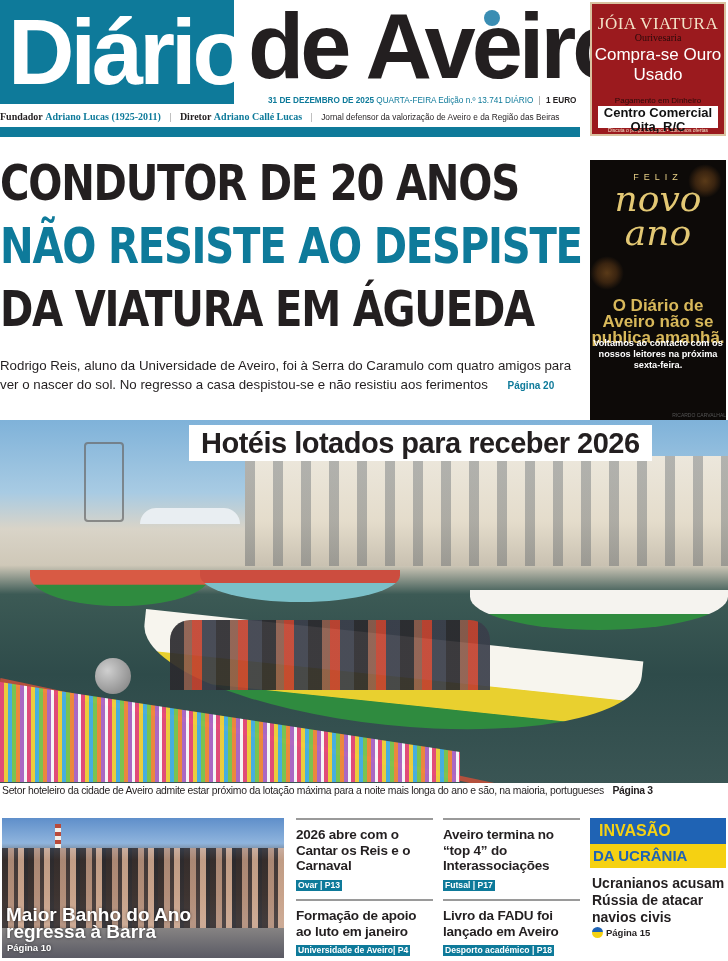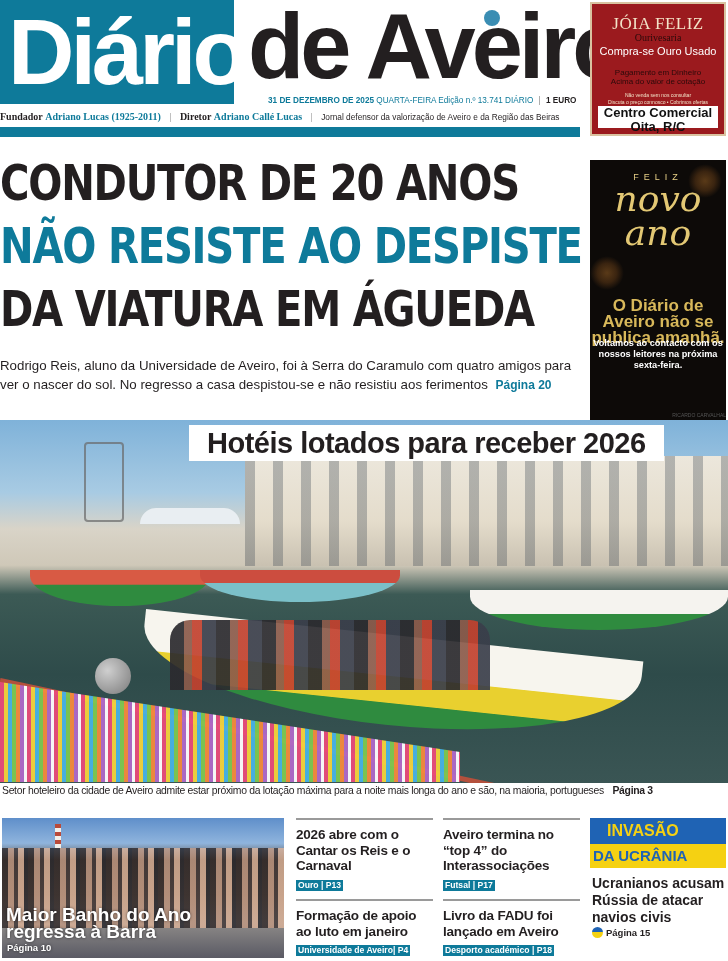--- a/index.html
+++ b/index.html
@@ -40,21 +40,21 @@
   .credits .motto { font-family: "Liberation Sans", sans-serif; font-size: 8.3px; color: #231f20; }
   .mast-bar { position: absolute; left: 0; top: 127px; width: 580px; height: 10px; background: #0e7a9a; }
 
   
   .ad-joia {
     position: absolute; left: 590px; top: 2px; width: 136px; height: 134px;
     background: #9b1a1e; border: 2px solid #d9c2a0; text-align: center; color: #f3e3c8;
   }
   .joia-title { font-family: "Liberation Serif", serif; font-size: 17px; margin-top: 10px; letter-spacing: 0.5px; }
   .joia-sub { font-family: "Liberation Serif", serif; font-size: 10px; color: #2a0a0a; margin-top: -2px; }
-  .joia-buy { font-size: 11px; color: #fff; margin-top: 2px; }
+  .joia-buy { font-size: 17px; color: #fff; margin-top: 2px; }
   .joia-pay { font-size: 8px; color: #2a0a0a; margin-top: 11px; line-height: 9px; }
   .joia-small { font-size: 5px; color: #f3e3c8; margin-top: 6px; line-height: 7px; }
   .joia-addr {
     position: absolute; left: 6px; right: 6px; bottom: 6px; height: 22px;
     background: #fff; color: #111; font-size: 13px; font-weight: bold; line-height: 14px;
   }
 
   
   .headline {
     position: absolute; left: 0; top: 152px; width: 585px;
@@ -62,21 +62,21 @@
     font-size: 49px; line-height: 63px; letter-spacing: -1.5px;
     transform: scaleX(0.82); transform-origin: left top; width: 720px;
   }
   .headline .l1 { color: #231f20; }
   .headline .l2 { color: #0e7a9a; }
   .headline .l3 { color: #231f20; }
   .lede {
     position: absolute; left: 0; top: 356px; width: 585px;
     font-size: 13.3px; line-height: 19px; color: #231f20;
   }
-  .lede .page { color: #0e7a9a; font-weight: bold; font-size: 12px; margin-left: 4px; }
+  .lede .page { color: #0e7a9a; font-weight: bold; font-size: 10px; margin-left: 16px; }
 
   
   .ad-ano {
     position: absolute; left: 590px; top: 160px; width: 136px; height: 304px;
     background: #0d0a08; text-align: center; color: #e8d087;
   }
   .ano-feliz { font-size: 9px; letter-spacing: 5px; margin-top: 12px; }
   .ano-word {
     font-family: "DejaVu Serif", serif; font-style: italic; font-size: 36px; line-height: 34px;
     color: #e3c874;
@@ -110,21 +110,21 @@
   .ph-boat.b3 { left: 200px; top: 150px; width: 200px; height: 32px; background: linear-gradient(180deg, #cc4d3f 0 40%, #7bc0c9 41% 100%); }
   .ph-boat.b4 { left: 470px; top: 170px; width: 258px; height: 40px; background: linear-gradient(180deg, #f5f3ef 0 60%, #2f8b3f 61% 100%); }
   .ph-crowd { position: absolute; left: 170px; top: 200px; width: 320px; height: 70px;
     background: repeating-linear-gradient(90deg, #2b2a2e 0 14px, #8b5a4a 14px 22px, #c2412e 22px 32px, #3a3e4a 32px 46px); border-radius: 20px 20px 0 0; opacity: .92; }
   .ph-rail { position: absolute; left: 0; top: 258px; width: 560px; height: 5px; background: #b4503c; transform: rotate(12deg); transform-origin: left; }
   .ph-ribbons { position: absolute; left: 0; top: 262px; width: 460px; height: 100px;
     background: repeating-linear-gradient(90deg, #e94b7a 0 4px, #f4d33b 4px 8px, #47b3e6 8px 12px, #7ec850 12px 16px, #f58a3c 16px 20px, #b069c9 20px 24px, #ffffff 24px 27px);
     clip-path: polygon(0 0, 100% 70%, 100% 100%, 0 100%); opacity: .95; }
   .ph-ball { position: absolute; left: 95px; top: 238px; width: 36px; height: 36px; border-radius: 50%; background: radial-gradient(circle at 35% 35%, #cfcfcf, #7a7a7a); }
   .photo-title {
-    position: absolute; left: 189px; top: 425px; height: 36px; padding: 0 18px;
+    position: absolute; left: 189px; top: 425px; height: 36px; padding: 0 12px;
     background: #fff; font-size: 29px; font-weight: bold; line-height: 36px; color: #231f20; white-space: nowrap;
     letter-spacing: -0.5px;
   }
   .photo-caption {
     position: absolute; left: 2px; top: 784px; width: 726px;
     font-size: 10.4px; line-height: 14px; white-space: nowrap; letter-spacing: -0.3px;
   }
   .photo-caption .page { font-weight: bold; margin-left: 6px; }
 
   
@@ -140,21 +140,21 @@
     color: #fff; text-shadow: 0 0 3px rgba(0,0,0,.6); width: 200px;
   }
   .banho-page { position: absolute; left: 7px; top: 942px; font-size: 9.5px; font-weight: bold; color: #fff; text-shadow: 0 0 3px rgba(0,0,0,.6); }
 
   .brief { position: absolute; width: 137px; }
   .brief .rule { height: 2px; background: #9a9a9a; margin-bottom: 7px; }
   .brief .title { font-size: 13.5px; font-weight: bold; line-height: 15.5px; color: #231f20; letter-spacing: -0.2px; }
   .brief .tag { display: inline-block; background: #0e7a9a; color: #fff; font-size: 8.6px; font-weight: bold; padding: 0 2px; line-height: 11px; margin-top: 1px; white-space: nowrap; }
 
   .ucr { position: absolute; left: 590px; top: 818px; width: 136px; }
-  .ucr .band1 { height: 26px; background: #1f63b4; color: #f5d112; font-size: 16px; font-weight: bold; line-height: 26px; padding-left: 17px; }
+  .ucr .band1 { height: 26px; background: #1f63b4; color: #f5d112; font-size: 16px; font-weight: bold; line-height: 26px; padding-left: 9px; }
   .ucr .band2 { height: 24px; background: #f5d112; color: #1f63b4; font-size: 15px; font-weight: bold; line-height: 24px; padding-left: 3px; }
   .ucr .title { font-size: 14px; font-weight: bold; line-height: 17px; margin-top: 7px; padding-left: 2px; color: #231f20; }
   .ucr .page { font-size: 9.5px; font-weight: bold; padding-left: 2px; margin-top: 1px; display: flex; align-items: center; gap: 3px; }
   .ucr .flag { display: inline-block; width: 11px; height: 11px; border-radius: 50%; background: linear-gradient(180deg, #1f63b4 50%, #f5d112 50%); }
 </style>
 </head>
 <body>
 
 <div class="logo-box"><span>Diário</span></div>
 <div class="logo-rest">de Aveiro</div>
@@ -174,21 +174,21 @@
   <span class="name">Adriano Lucas (1925-2011)</span>
   <span class="pipe">|</span>
   <b>Diretor</b>
   <span class="name">Adriano Callé Lucas</span>
   <span class="pipe">|</span>
   <span class="motto">Jornal defensor da valorização de Aveiro e da Região das Beiras</span>
 </div>
 <div class="mast-bar"></div>
 
 <div class="ad-joia">
-  <div class="joia-title">JÓIA FELIZ</div>
+  <div class="joia-title">JÓIA VIATURA</div>
   <div class="joia-sub">Ourivesaria</div>
   <div class="joia-buy">Compra-se Ouro Usado</div>
   <div class="joia-pay">
     <div>Pagamento em Dinheiro</div>
     <div>Acima do valor de cotação</div>
   </div>
   <div class="joia-small">
     <div>Não venda sem nos consultar</div>
     <div>Discuta o preço connosco • Cobrimos ofertas</div>
   </div>
@@ -238,21 +238,21 @@
 <div class="banho">
   <div class="banho-lighthouse"></div>
   <div class="banho-crowd"></div>
 </div>
 <div class="banho-title">Maior Banho do Ano regressa à Barra</div>
 <div class="banho-page">Página 10</div>
 
 <div class="brief" style="left:296px; top:818px;">
   <div class="rule"></div>
   <div class="title">2026 abre com o Cantar os Reis e o Carnaval</div>
-  <div class="tag">Ouro | P13</div>
+  <div class="tag">Ovar | P13</div>
 </div>
 <div class="brief" style="left:443px; top:818px;">
   <div class="rule"></div>
   <div class="title">Aveiro termina no “top 4” do Interassociações</div>
   <div class="tag">Futsal | P17</div>
 </div>
 <div class="brief" style="left:296px; top:899px;">
   <div class="rule"></div>
   <div class="title">Formação de apoio ao luto em janeiro</div>
   <div class="tag">Universidade de Aveiro| P4</div>

